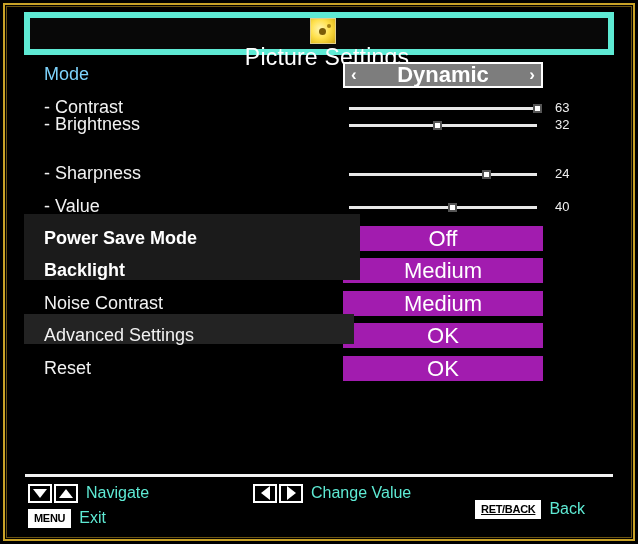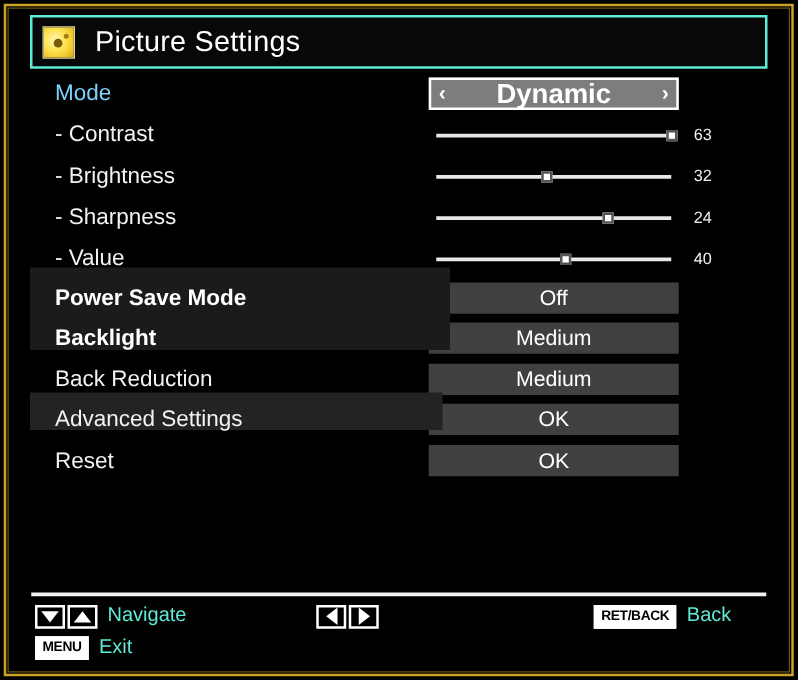--- a/index.html
+++ b/index.html
@@ -42,25 +42,26 @@
     pointer-events: none;
   }
 
   
   .titlebar {
     position: absolute;
     left: 24px;
     top: 12px;
     width: 590px;
     height: 43px;
-    border: 2px solid #5eead4;
+    border: 6px solid #5eead4;
     box-sizing: border-box;
     background: #080808;
     display: flex;
     align-items: center;
+    flex-direction: column;
   }
   .title-icon {
     width: 26px;
     height: 26px;
     margin-left: 8px;
     border: 1px solid #e2d08a;
     box-sizing: border-box;
     background: radial-gradient(circle at 38% 42%, #fff6b0 0%, #ffe14e 45%, #e8c225 78%, #caa31e 100%);
     position: relative;
     flex: none;
@@ -168,26 +169,26 @@
     font-weight: bold;
     flex: 1;
     text-align: center;
     white-space: nowrap;
   }
 
   
   .vbtn {
     width: 200px;
     height: 25px;
-    background: #404040;
+    background: #a21caf;
     display: flex;
     align-items: center;
     justify-content: center;
     color: #ffffff;
-    font-size: 17px;
+    font-size: 22px;
     box-sizing: border-box;
     white-space: nowrap;
   }
 
   
   .slider-wrap {
     width: 200px;
     height: 33px;
     position: relative;
     display: flex;
@@ -237,21 +238,21 @@
     height: 52px;
   }
   .fline {
     position: absolute;
     display: flex;
     align-items: center;
     height: 22px;
   }
   .fl1 { left: 3px; top: 0; }
   .fl2 { left: 228px; top: 0; }
-  .fl3 { left: 450px; top: 0; }
+  .fl3 { left: 450px; top: 16px; text-decoration: underline; }
   .fl4 { left: 3px; top: 25px; }
 
   .keycap {
     border: 2px solid #ffffff;
     background: #000;
     box-sizing: border-box;
     display: flex;
     align-items: center;
     justify-content: center;
     margin-right: 2px;
@@ -317,21 +318,21 @@
       <div class="label">- Contrast</div>
       <div class="value-zone">
         <div class="slider-wrap">
           <div class="track"></div>
           <div class="knob" id="knob1" style="left: 190px;"></div>
           <div class="snum">63</div>
         </div>
       </div>
     </div>
 
-    <div class="row" style="top:66px;">
+    <div class="row" style="top:50px;">
       <div class="label">- Brightness</div>
       <div class="value-zone">
         <div class="slider-wrap">
           <div class="track"></div>
           <div class="knob" id="knob2" style="left: 90.36px;"></div>
           <div class="snum">32</div>
         </div>
       </div>
     </div>
 
@@ -365,21 +366,21 @@
     </div>
 
     <div class="row sel" style="top:196px;">
       <div class="label">Backlight</div>
       <div class="value-zone">
         <div class="vbtn">Medium</div>
       </div>
     </div>
 
     <div class="row" style="top:229px;">
-      <div class="label">Back Reduction</div>
+      <div class="label">Noise Contrast</div>
       <div class="value-zone">
         <div class="vbtn">Medium</div>
       </div>
     </div>
 
     <div class="row" style="top:261px;">
       <div class="label">Advanced Settings</div>
       <div class="value-zone">
         <div class="vbtn">OK</div>
       </div>
@@ -407,20 +408,21 @@
       <div class="ftext">Navigate</div>
     </div>
 
     <div class="fline fl2">
       <div class="keycap arrow">
           <span class="tri left"></span>
         </div>
       <div class="keycap arrow">
           <span class="tri right"></span>
         </div>
+      <div class="ftext">Change Value</div>
     </div>
 
     <div class="fline fl3">
       <div class="keycap word">
           <span>RET/BACK</span>
         </div>
       <div class="ftext">Back</div>
     </div>
 
     <div class="fline fl4">

